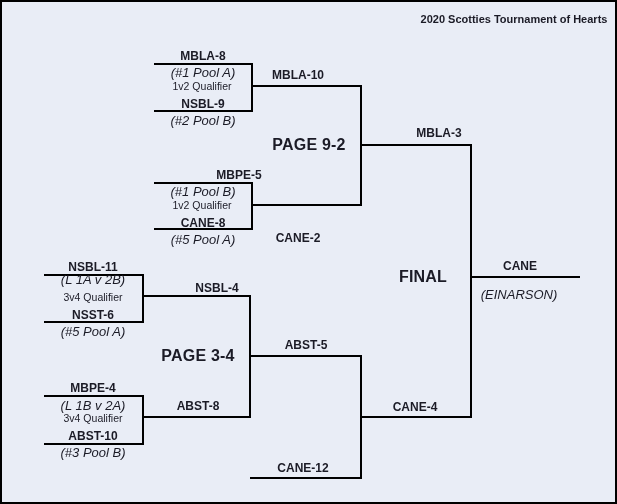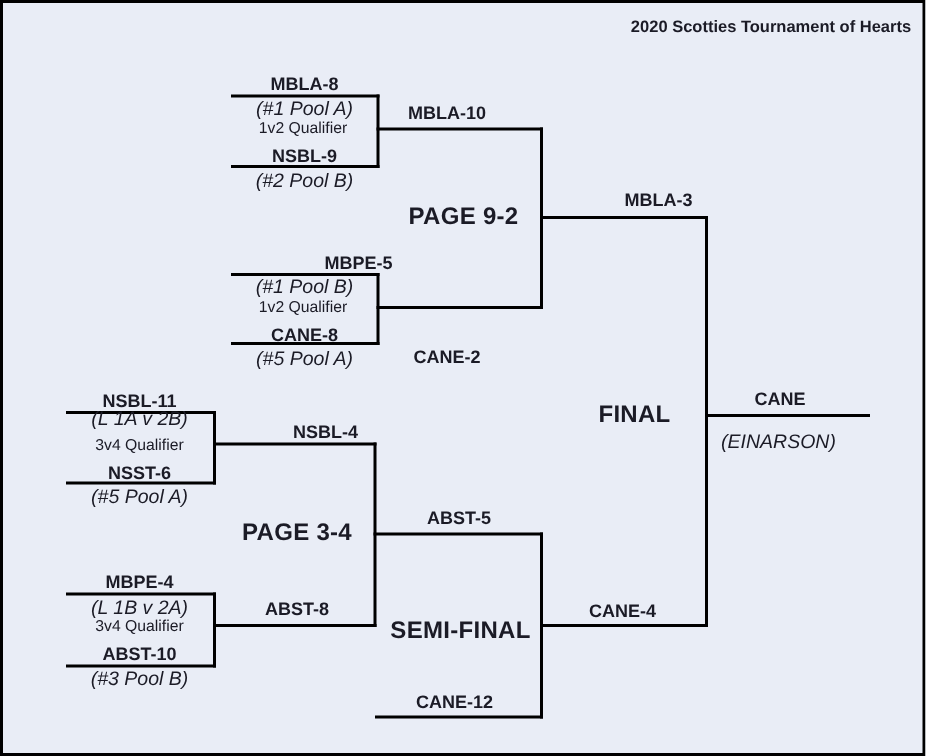--- a/index.html
+++ b/index.html
@@ -90,21 +90,20 @@
   <div class="t team" style="left:91px;top:434px;">ABST-10</div>
   <div class="t seed" style="left:91px;top:450px;">(#3 Pool B)</div>
   <div class="t winner" style="left:196px;top:404px;">ABST-8</div>
 
   <div class="t round" style="left:307px;top:143px;">PAGE 9-2</div>
   <div class="t winner" style="left:417px;top:131px;margin-left:20px;">MBLA-3</div>
 
   <div class="t round" style="left:196px;top:354px;">PAGE 3-4</div>
   <div class="t winner" style="left:304px;top:343px;">ABST-5</div>
 
-  <div class="t round" style="left:305px;top:419px;">SEMI-FINAL</div>
   <div class="t winner" style="left:301px;top:466px;">CANE-12</div>
   <div class="t winner" style="left:413px;top:405px;">CANE-4</div>
 
   <div class="t round" style="left:421px;top:275px;">FINAL</div>
   <div class="t winner" style="left:518px;top:264px;">CANE</div>
   <div class="t seed" style="left:517px;top:292px;">(EINARSON)</div>
 
 </div>
 
 </body></html>

